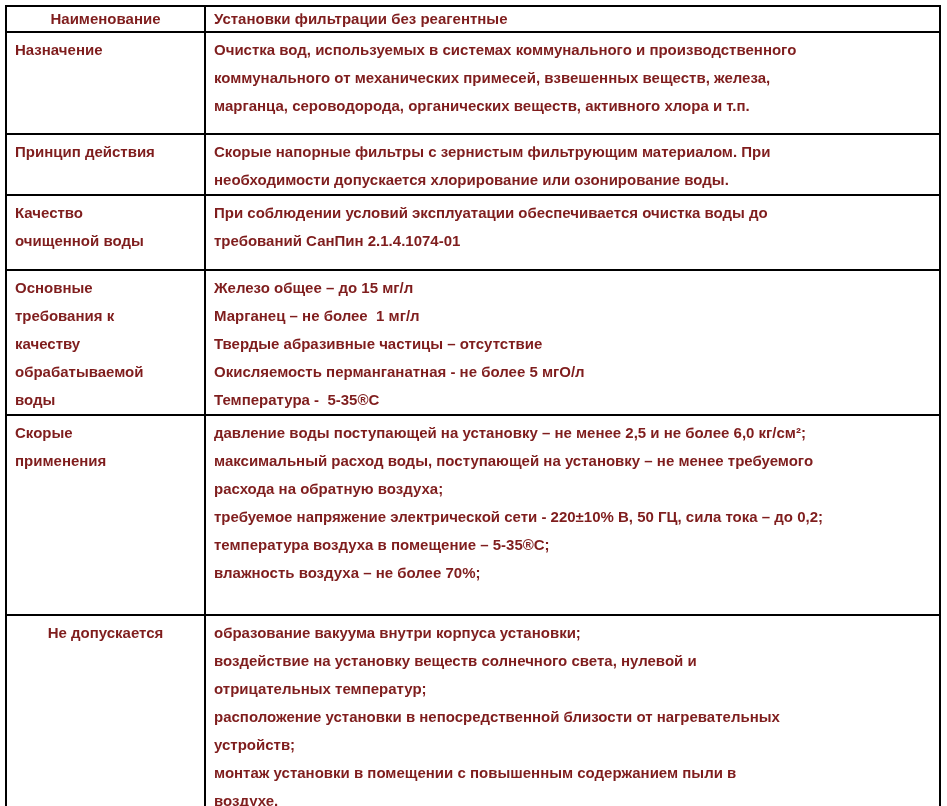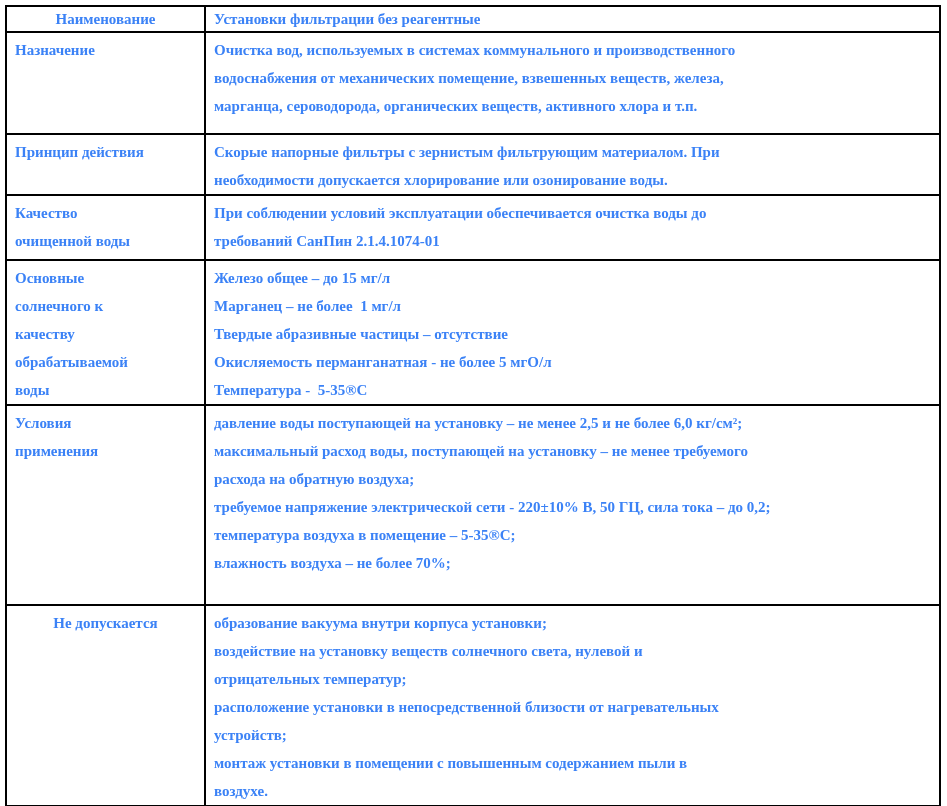--- a/index.html
+++ b/index.html
@@ -5,22 +5,22 @@
   html, body {
     margin: 0;
     padding: 0;
     background: #ffffff;
   }
   #page {
     position: relative;
     width: 947px;
     height: 806px;
     background: #ffffff;
-    font-family: Liberation Serif, serif;
-    color: #3b82f6;
+    font-family: Liberation Sans, sans-serif;
+    color: #7f1d1d;
   }
   table#spec-table {
     position: absolute;
     left: 5px;
     top: 5px;
     width: 934px;
     border-collapse: collapse;
     table-layout: fixed;
   }
   #spec-table td {
@@ -32,21 +32,21 @@
     line-height: 28px;
     overflow: hidden;
   }
   #spec-table col.label-col  { width: 199px; }
   #spec-table col.content-col { width: 735px; }
 
   
   #spec-table tr:nth-child(1) { height: 26px;  }
   #spec-table tr:nth-child(2) { height: 102px; margin-top: 44px; }
   #spec-table tr:nth-child(3) { height: 56px; padding-left: 24px;  }
-  #spec-table tr:nth-child(4) { height: 65px;  }
+  #spec-table tr:nth-child(4) { height: 75px;  }
   #spec-table tr:nth-child(5) { height: 123px; }
   #spec-table tr:nth-child(6) { height: 200px; }
   #spec-table tr:nth-child(7) { height: 185px; }
 
   
   #spec-table tr:nth-child(1) td {
     vertical-align: middle;
     padding-top: 0;
     padding-bottom: 0;
     line-height: 20px;
@@ -73,21 +73,21 @@
           <td>
             <div class="line">Установки фильтрации без реагентные</div>
           </td>
         </tr>
         <tr>
           <td>
             <div class="line">Назначение</div>
           </td>
           <td>
             <div class="line">Очистка вод, используемых в системах коммунального и производственного</div>
-            <div class="line">водоснабжения от механических помещение, взвешенных веществ, железа,</div>
+            <div class="line">коммунального от механических примесей, взвешенных веществ, железа,</div>
             <div class="line">марганца, сероводорода, органических веществ, активного хлора и т.п.</div>
           </td>
         </tr>
         <tr>
           <td>
             <div class="line">Принцип действия</div>
           </td>
           <td>
             <div class="line">Скорые напорные фильтры с зернистым фильтрующим материалом. При</div>
             <div class="line">необходимости допускается хлорирование или озонирование воды.</div>
@@ -99,36 +99,36 @@
             <div class="line">очищенной воды</div>
           </td>
           <td>
             <div class="line">При соблюдении условий эксплуатации обеспечивается очистка воды до</div>
             <div class="line">требований СанПин 2.1.4.1074-01</div>
           </td>
         </tr>
         <tr>
           <td>
             <div class="line">Основные</div>
-            <div class="line">солнечного к</div>
+            <div class="line">требования к</div>
             <div class="line">качеству</div>
             <div class="line">обрабатываемой</div>
             <div class="line">воды</div>
           </td>
           <td>
             <div class="line">Железо общее – до 15 мг/л</div>
             <div class="line">Марганец – не более  1 мг/л</div>
             <div class="line">Твердые абразивные частицы – отсутствие</div>
             <div class="line">Окисляемость перманганатная - не более 5 мгО/л</div>
             <div class="line">Температура -  5-35®С</div>
           </td>
         </tr>
         <tr>
           <td>
-            <div class="line">Условия</div>
+            <div class="line">Скорые</div>
             <div class="line">применения</div>
           </td>
           <td>
             <div class="line">давление воды поступающей на установку – не менее 2,5 и не более 6,0 кг/см²;</div>
             <div class="line">максимальный расход воды, поступающей на установку – не менее требуемого</div>
             <div class="line">расхода на обратную воздуха;</div>
             <div class="line">требуемое напряжение электрической сети - 220±10% В, 50 ГЦ, сила тока – до 0,2;</div>
             <div class="line">температура воздуха в помещение – 5-35®С;</div>
             <div class="line">влажность воздуха – не более 70%;</div>
           </td>

